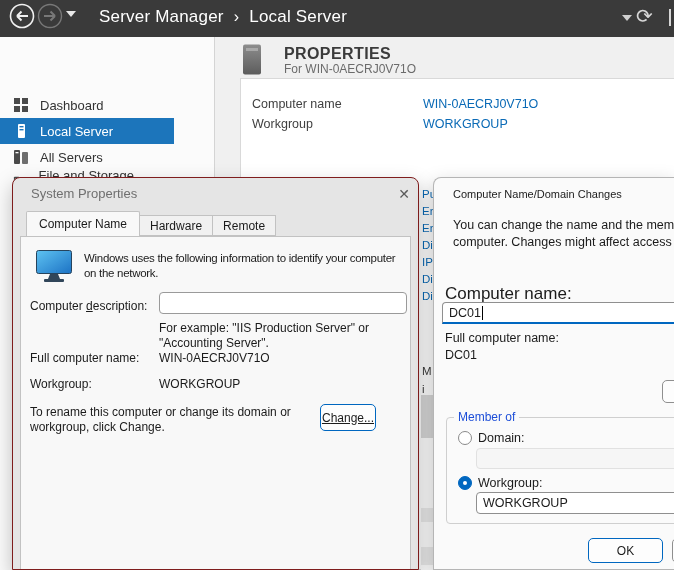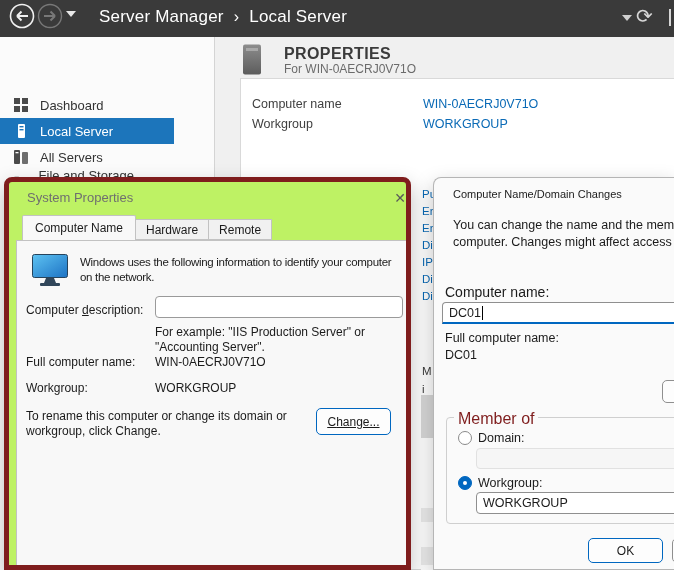--- a/index.html
+++ b/index.html
@@ -38,39 +38,39 @@
   .frag-block { position:absolute; left:0; width:12px; }
 
   
   .dlg { position:absolute; top:177px; height:393px; box-shadow:0 8px 20px rgba(0,0,0,.25); }
   .txt { position:absolute; white-space:nowrap; color:#1b1b1b; }
   .u { text-decoration:underline; }
   .btn { position:absolute; background:#fdfdfd; border:1px solid #0067c0; border-radius:5px; font-size:12px; color:#1b1b1b; display:flex; align-items:center; justify-content:center; cursor:pointer; font-family:"Liberation Sans",sans-serif; }
   .inputbox { position:absolute; background:#fff; border:1px solid #9a9a9a; border-radius:4px; font-size:12.5px; color:#1b1b1b; display:flex; align-items:center; padding-left:6px; }
 
   
-  #dlg-sysprops { left:4px; width:407px; background:#bef264; border:5px solid #7f1d1d; border-radius:8px 8px 0 0; overflow:hidden; }
+  #dlg-sysprops { left:12px; width:407px; background:#e5e5e5; border:1px solid #7f1d1d; border-radius:8px 8px 0 0; overflow:hidden; }
   .d1-title { position:absolute; left:18px; top:8px; font-size:13px; color:#6f6f6f; }
   .d1-close { position:absolute; left:378px; top:5px; width:26px; height:22px; text-align:center; line-height:22px; font-size:14px; color:#5a5a5a; cursor:pointer; }
   .tabs { position:absolute; left:13px; top:35px; display:flex; align-items:flex-end; height:23px; }
   .tab { height:21px; line-height:20px; padding:0 10px; font-size:12px; color:#1b1b1b; background:#f1f1f1; border:1px solid #c2c2c2; border-left:none; cursor:pointer; }
   .tab:first-child { border-left:1px solid #c2c2c2; }
   .tab.active { height:25px; line-height:24px; padding:0 12px; background:#f8f8f8; border:1px solid #c2c2c2; border-bottom:none; border-radius:2px 2px 0 0; position:relative; z-index:3; }
   .page { position:absolute; left:7px; top:58px; width:391px; height:335px; background:#f8f8f8; border:1px solid #c2c2c2; overflow:hidden; z-index:2; }
   .pg-txt { position:absolute; font-size:12px; color:#1b1b1b; white-space:nowrap; }
   .intro { font-size:11.5px; letter-spacing:-0.3px; line-height:15px; }
 
   
   #dlg-cnchanges { left:433px; width:241px; background:#fafafa; border:1px solid #b5b5b5; border-right:none; border-radius:8px 0 0 0; overflow:hidden; }
   .d2-title { position:absolute; left:19px; top:10px; font-size:11px; color:#1b1b1b; white-space:nowrap; }
   .d2-body { position:absolute; left:19px; top:39px; font-size:12.5px; line-height:17px; color:#1b1b1b; white-space:nowrap; }
   .cn-input { left:8px; top:124px; width:242px; height:22px; border:1px solid #8f8f8f; border-bottom:2px solid #0067c0; border-radius:4px 4px 0 0; }
   .caret-i { display:inline-block; width:1px; height:14px; background:#000; margin-left:1px; }
   .groupbox { position:absolute; left:12px; top:239px; width:238px; height:107px; border:1px solid #cfcfcf; border-radius:4px; }
-  .legend { position:absolute; left:7px; top:-8px; background:#fafafa; padding:0 4px; font-size:16px; color:#7f1d1d; }
+  .legend { position:absolute; left:7px; top:-8px; background:#fafafa; padding:0 4px; font-size:12px; color:#1d4ed8; }
   .radio { position:absolute; width:14px; height:14px; border-radius:50%; background:#fff; border:1px solid #8a8a8a; cursor:pointer; }
   .radio.checked { background:#0067c0; border:1px solid #0067c0; }
   .radio.checked::after { content:""; position:absolute; left:4px; top:4px; width:4px; height:4px; border-radius:50%; background:#fff; }
   .rlabel { position:absolute; font-size:12.5px; color:#1b1b1b; white-space:nowrap; }
   .disabled-input { background:#f6f6f6; border:1px solid #e1e1e1; }
   .frag-btn { position:absolute; background:#fdfdfd; border:1px solid #8f8f8f; border-radius:5px; }
 </style>
 </head>
 <body>
 
@@ -207,34 +207,34 @@
 
       <div class="pg-txt" style="left:9px; top:114px;">Full computer name:</div>
       <div class="pg-txt" style="left:138px; top:114px;">WIN-0AECRJ0V71O</div>
 
       <div class="pg-txt" style="left:9px; top:140px;">Workgroup:</div>
       <div class="pg-txt" style="left:138px; top:140px;">WORKGROUP</div>
 
       <div class="pg-txt" style="left:9px; top:168px;">To rename this computer or change its domain or</div>
       <div class="pg-txt" style="left:9px; top:183px;">workgroup, click Change.</div>
 
-      <div class="btn" style="left:299px; top:167px; width:75px; height:27px;text-decoration:underline;">
+      <div class="btn" style="left:299px; top:167px; width:56px; height:27px;text-decoration:underline;">
           <span><span class="u">C</span><span>hange...</span></span>
         </div>
     </div>
   </div>
 
   <div class="dlg" id="dlg-cnchanges">
     <div class="d2-title">Computer Name/Domain Changes</div>
     <div class="d2-body">
       <div>You can change the name and the membership of</div>
       <div>computer. Changes might affect access to network</div>
     </div>
 
-    <div class="txt" style="left:11px; top:106px; font-size:14px;">Computer name:</div>
+    <div class="txt" style="left:11px; top:106px; font-size:17px;">Computer name:</div>
     <div class="inputbox cn-input">
       <span>DC01</span>
         <span class="caret-i"></span>
     </div>
 
     <div class="txt" style="left:11px; top:153px; font-size:12.5px;">Full computer name:</div>
     <div class="txt" style="left:11px; top:170px; font-size:12.5px;">DC01</div>
 
     <div class="frag-btn" style="left:228px; top:202px; width:20px; height:23px;"></div>
 

